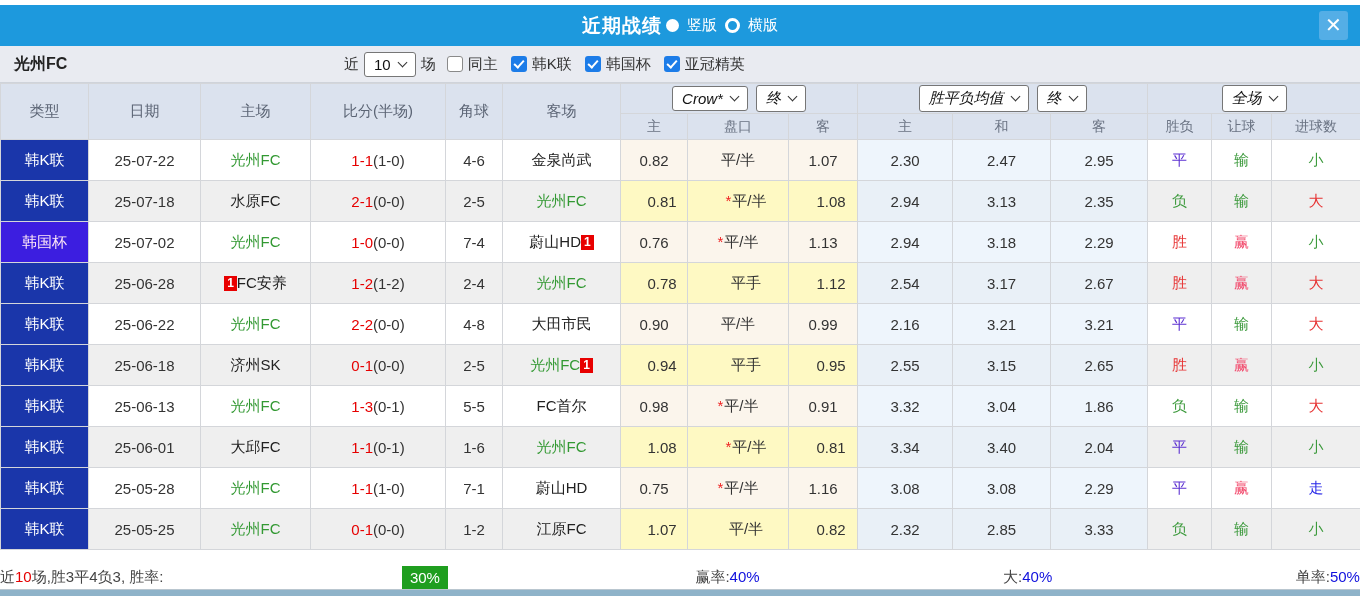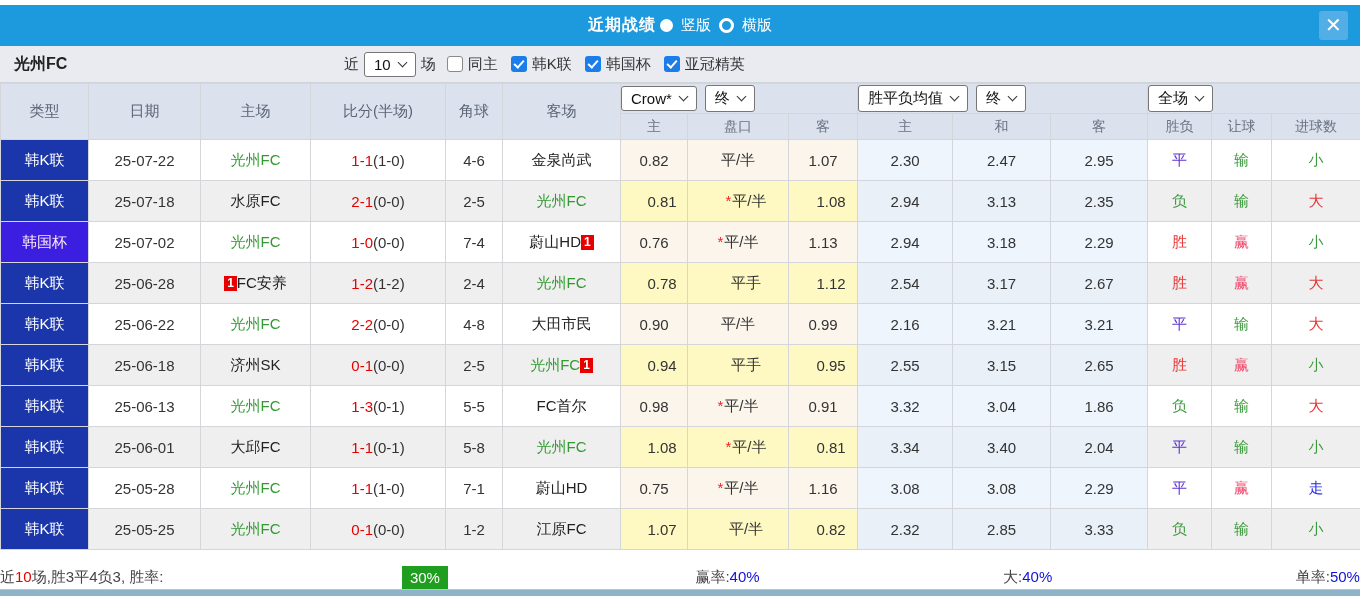--- a/index.html
+++ b/index.html
@@ -2,21 +2,21 @@
 <html><head>
 <meta charset="utf-8">
 <style>
   * { margin:0; padding:0; box-sizing:border-box; }
   html,body { width:1360px; height:596px; background:#fff; font-family:"Liberation Sans","DejaVu Sans",sans-serif; overflow:hidden; }
   .app { width:1360px; height:596px; background:#fff; position:relative; padding-top:5px; }
 
   
   .titlebar { height:41px; background:#1d99dd; position:relative; display:flex; align-items:center; justify-content:center; }
   .title-group { display:flex; align-items:center; gap:8px; color:#fff; }
-  .title-text { font-size:16px; font-weight:bold; letter-spacing:1px; }
+  .title-text { font-size:19px; font-weight:bold; letter-spacing:1px; }
   .radio { width:13px; height:13px; border-radius:50%; display:inline-block; cursor:pointer; }
   .radio.filled { background:#fff; margin-left:-4px; }
   .radio.hollow { width:15px; height:15px; border:3.5px solid #fff; background:transparent; }
   .radio-label { font-size:15px; color:#fff; }
   .close-btn { position:absolute; right:12px; top:6px; width:29px; height:29px; background:#54aee6; border-radius:3px; color:#fff; font-size:20px; line-height:29px; text-align:center; cursor:pointer; font-weight:bold; }
 
   
   .filterbar { height:37px; background:#e9ebf1; border-bottom:1px solid #cfd3da; display:flex; align-items:center; padding:0 14px; }
   .team-name { font-size:16px; font-weight:bold; color:#222; width:330px; }
   .filter-controls { display:flex; align-items:center; gap:5px; font-size:15px; color:#333; }
@@ -26,21 +26,21 @@
   .cb.un { background:#fff; border:1px solid #8a8a8a; margin-left:6px; }
   .cb.ck { background:#1c7ce8; margin-left:8px; }
   .cb.ck::after { content:''; position:absolute; left:5px; top:2px; width:4px; height:8px; border:solid #fff; border-width:0 2.2px 2.2px 0; transform:rotate(42deg); }
 
   
   table { border-collapse:collapse; table-layout:fixed; width:1360px; }
   th, td { border:1px solid #d4d6da; text-align:center; white-space:nowrap; overflow:hidden; }
   thead th { background:#dbe2ee; color:#5c6575; font-weight:normal; font-size:15px; }
   thead tr.grp th { height:30px; }
   thead tr.sub th { height:26px; font-size:14px; color:#6a7383; }
-  .dd-cell { display:flex; justify-content:flex-start; align-items:center; gap:8px; }
+  .dd-cell { display:flex; justify-content:center; align-items:center; gap:8px;font-style:italic; }
   tbody td { height:41px; font-size:15px; color:#333; background:#fff; }
   tr.alt td { background:#efefef; }
   td.col-type { background:#1a36aa; color:#fff; font-size:15px; }
   tr.alt td.col-type { background:#1a36aa; }
   td.col-type.cup { background:#3c1ee0; color:#ffe9f6; }
   td.asia { background:#fbf5ec; color:#333;margin-left:24px; }
   tr.alt td.asia { background:#fef9c3;padding-left:16px; }
   td.eu { background:#eef5fc; }
   tr.alt td.eu { background:#e9f0f7; }
   .team { color:#222; }
@@ -288,21 +288,21 @@
           <td class="eu">1.86</td>
           <td><span class="c-green">负</span></td>
           <td><span class="c-green">输</span></td>
           <td><span class="c-red">大</span></td>
         </tr>
         <tr class="alt">
           <td class="col-type">韩K联</td>
           <td>25-06-01</td>
           <td><span class="team">大邱FC</span></td>
           <td><span class="score-full">1-1</span><span class="score-half">(0-1)</span></td>
-          <td>5-8</td>
+          <td>1-6</td>
           <td><span class="team self">光州FC</span></td>
           <td class="asia">1.08</td>
           <td class="asia"><span class="star">*</span><span>平/半</span></td>
           <td class="asia">0.81</td>
           <td class="eu">3.34</td>
           <td class="eu">3.40</td>
           <td class="eu">2.04</td>
           <td><span class="c-purple">平</span></td>
           <td><span class="c-green">输</span></td>
           <td><span class="c-green">小</span></td>

